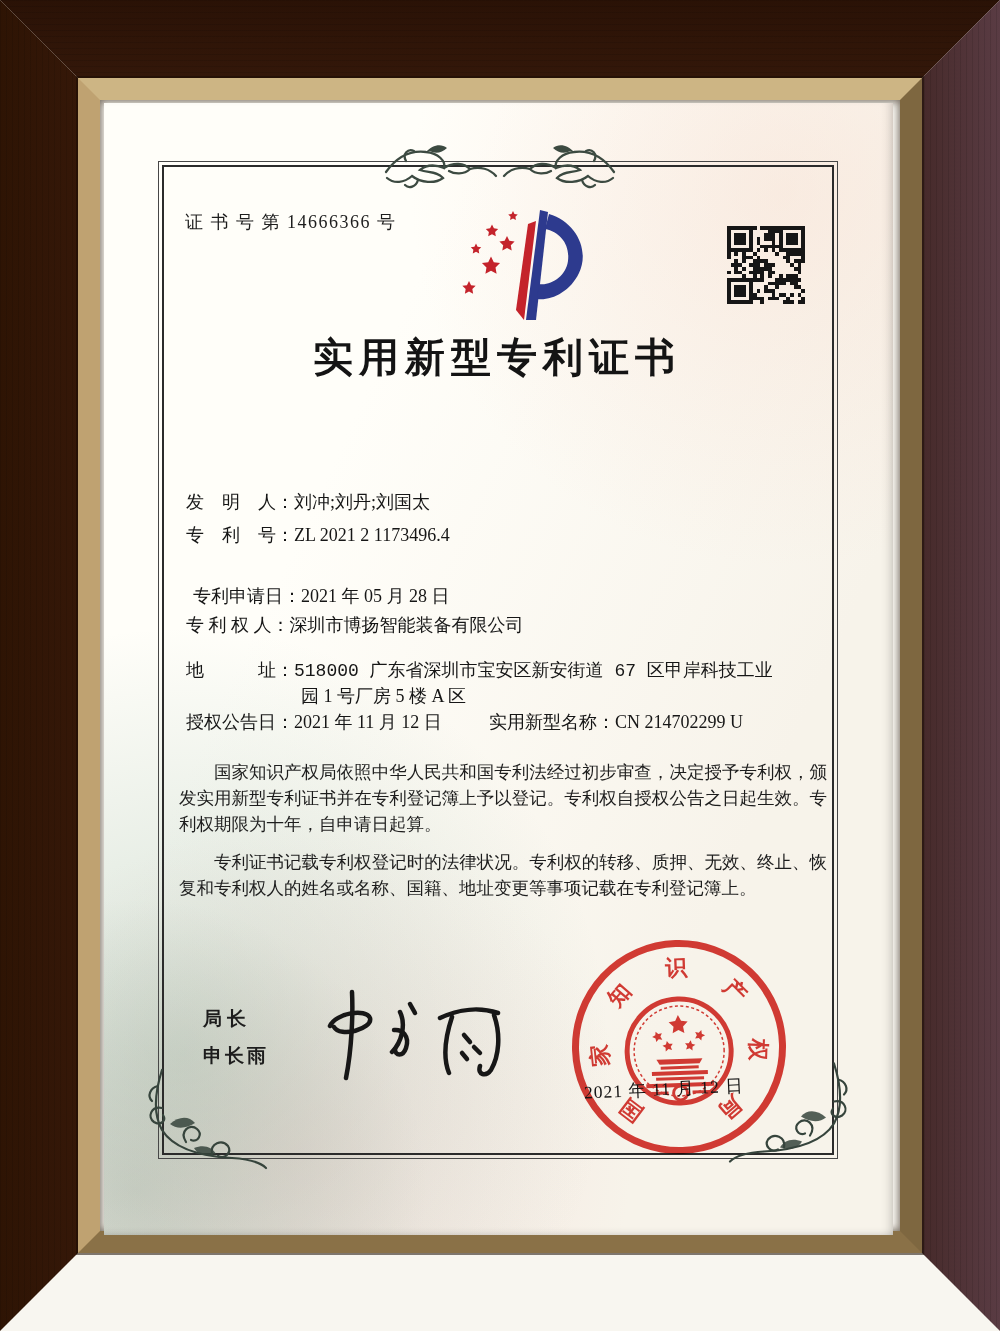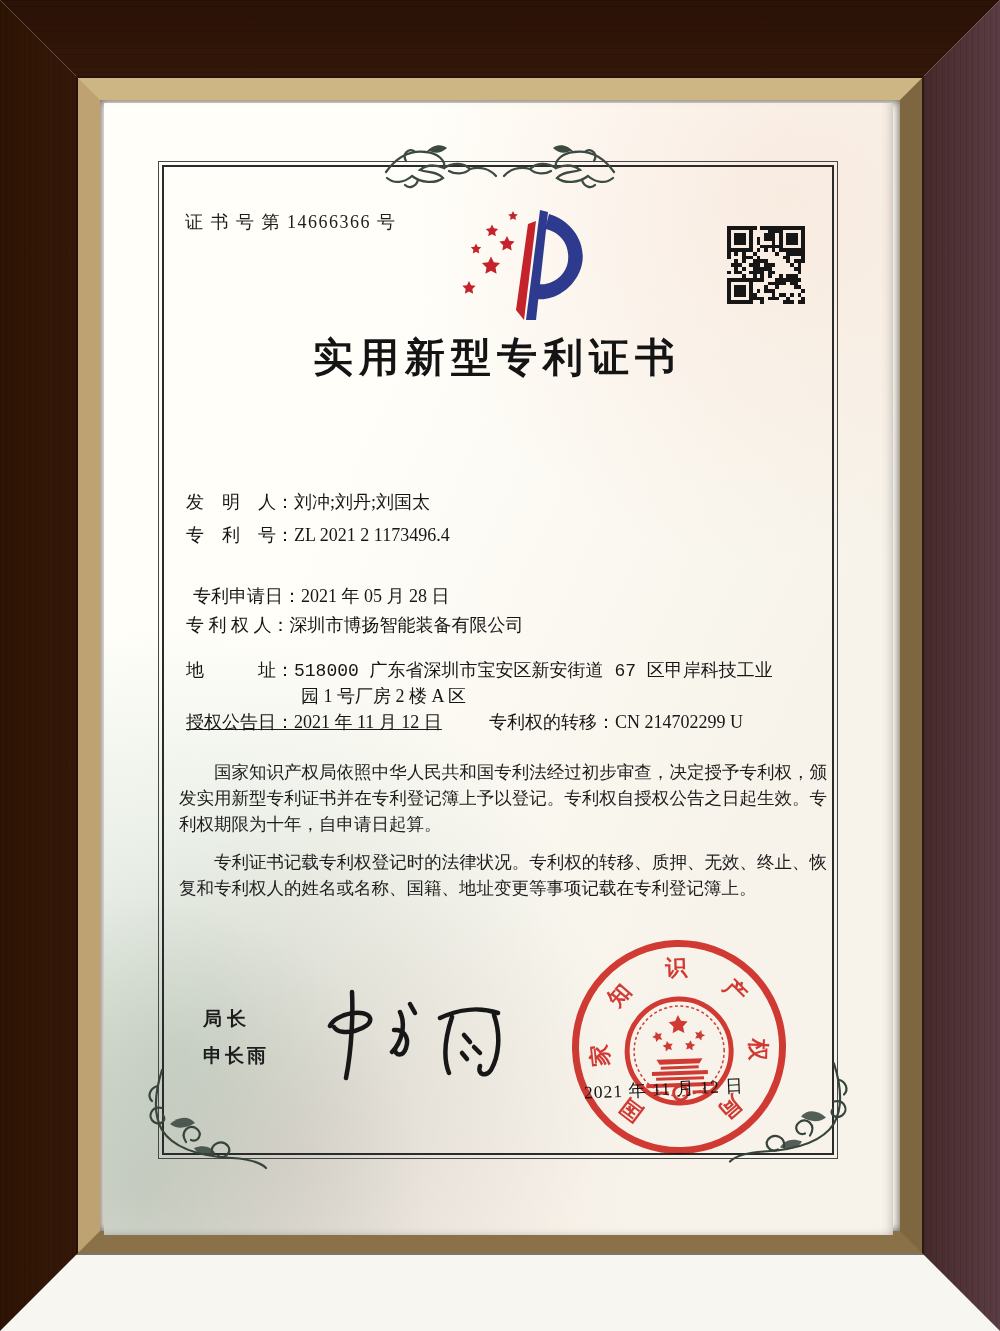--- a/index.html
+++ b/index.html
@@ -605,27 +605,27 @@
   <div class="row" style="left:186px;top:584px;margin-left:7px;">
     <span class="lab">专利申请日：</span><span class="val">2021 年 05 月 28 日</span>
   </div>
   <div class="row" style="left:186px;top:613px;">
     <span class="lab">专 利 权 人：</span><span class="val">深圳市博扬智能装备有限公司</span>
   </div>
   <div class="row" style="left:186px;top:658px;font-family:Liberation Mono, monospace;">
     <span class="lab">地　　　址：</span><span class="val">518000 广东省深圳市宝安区新安街道 67 区甲岸科技工业</span>
   </div>
   <div class="row" style="left:301px;top:684px;">
-    <span class="val">园 1 号厂房 2 楼 A 区</span>
-  </div>
-  <div class="row" style="left:186px;top:710px;text-decoration:underline;">
+    <span class="val">园 1 号厂房 5 楼 A 区</span>
+  </div>
+  <div class="row" style="left:186px;top:710px;">
     <span class="lab">授权公告日：</span><span class="val">2021 年 11 月 12 日</span>
   </div>
   <div class="row" style="left:489px;top:710px;">
-    <span class="lab">专利权的转移：</span><span class="val">CN 214702299 U</span>
+    <span class="lab">实用新型名称：</span><span class="val">CN 214702299 U</span>
   </div>
 
   <div class="paras">
     <p>国家知识产权局依照中华人民共和国专利法经过初步审查，决定授予专利权，颁发实用新型专利证书并在专利登记簿上予以登记。专利权自授权公告之日起生效。专利权期限为十年，自申请日起算。</p>
     <p>专利证书记载专利权登记时的法律状况。专利权的转移、质押、无效、终止、恢复和专利权人的姓名或名称、国籍、地址变更等事项记载在专利登记簿上。</p>
   </div>
 
   <div class="signer-title">局长</div>
   <div class="signer-name">申长雨</div>
 

